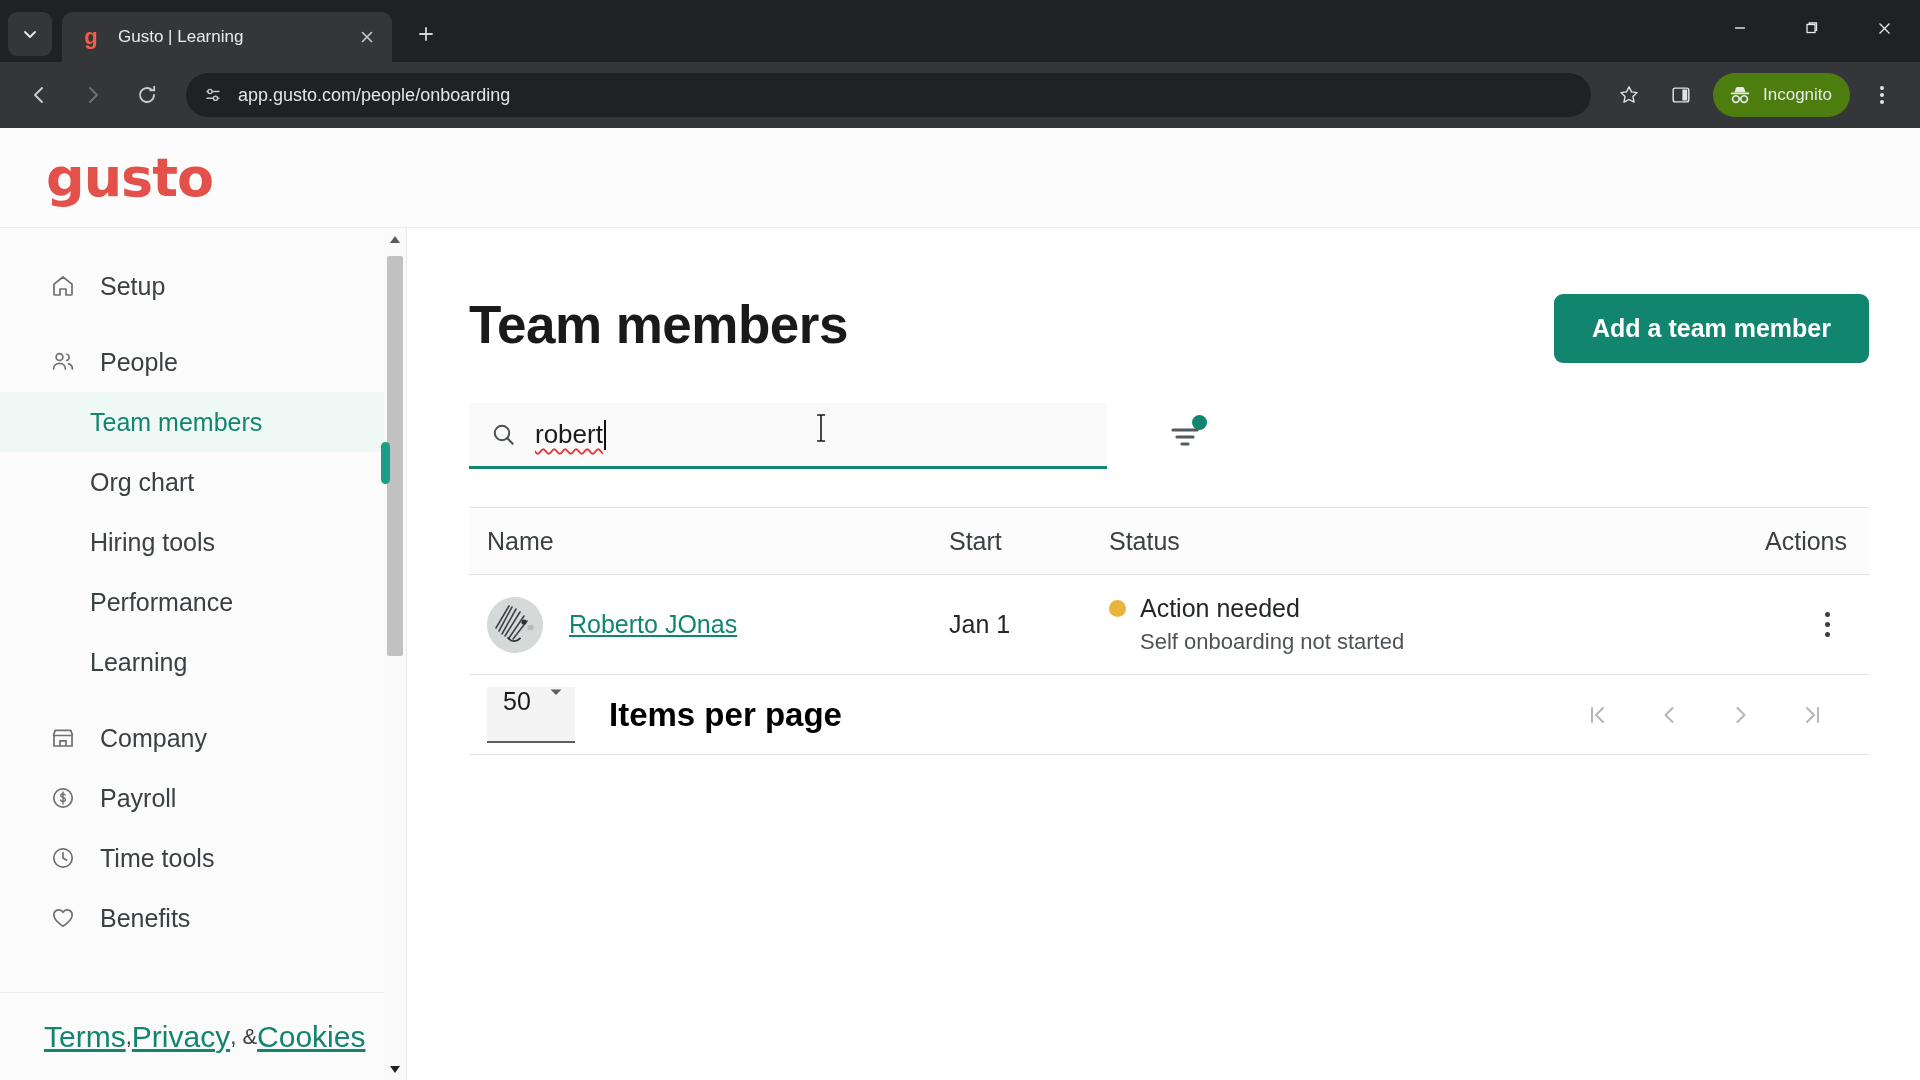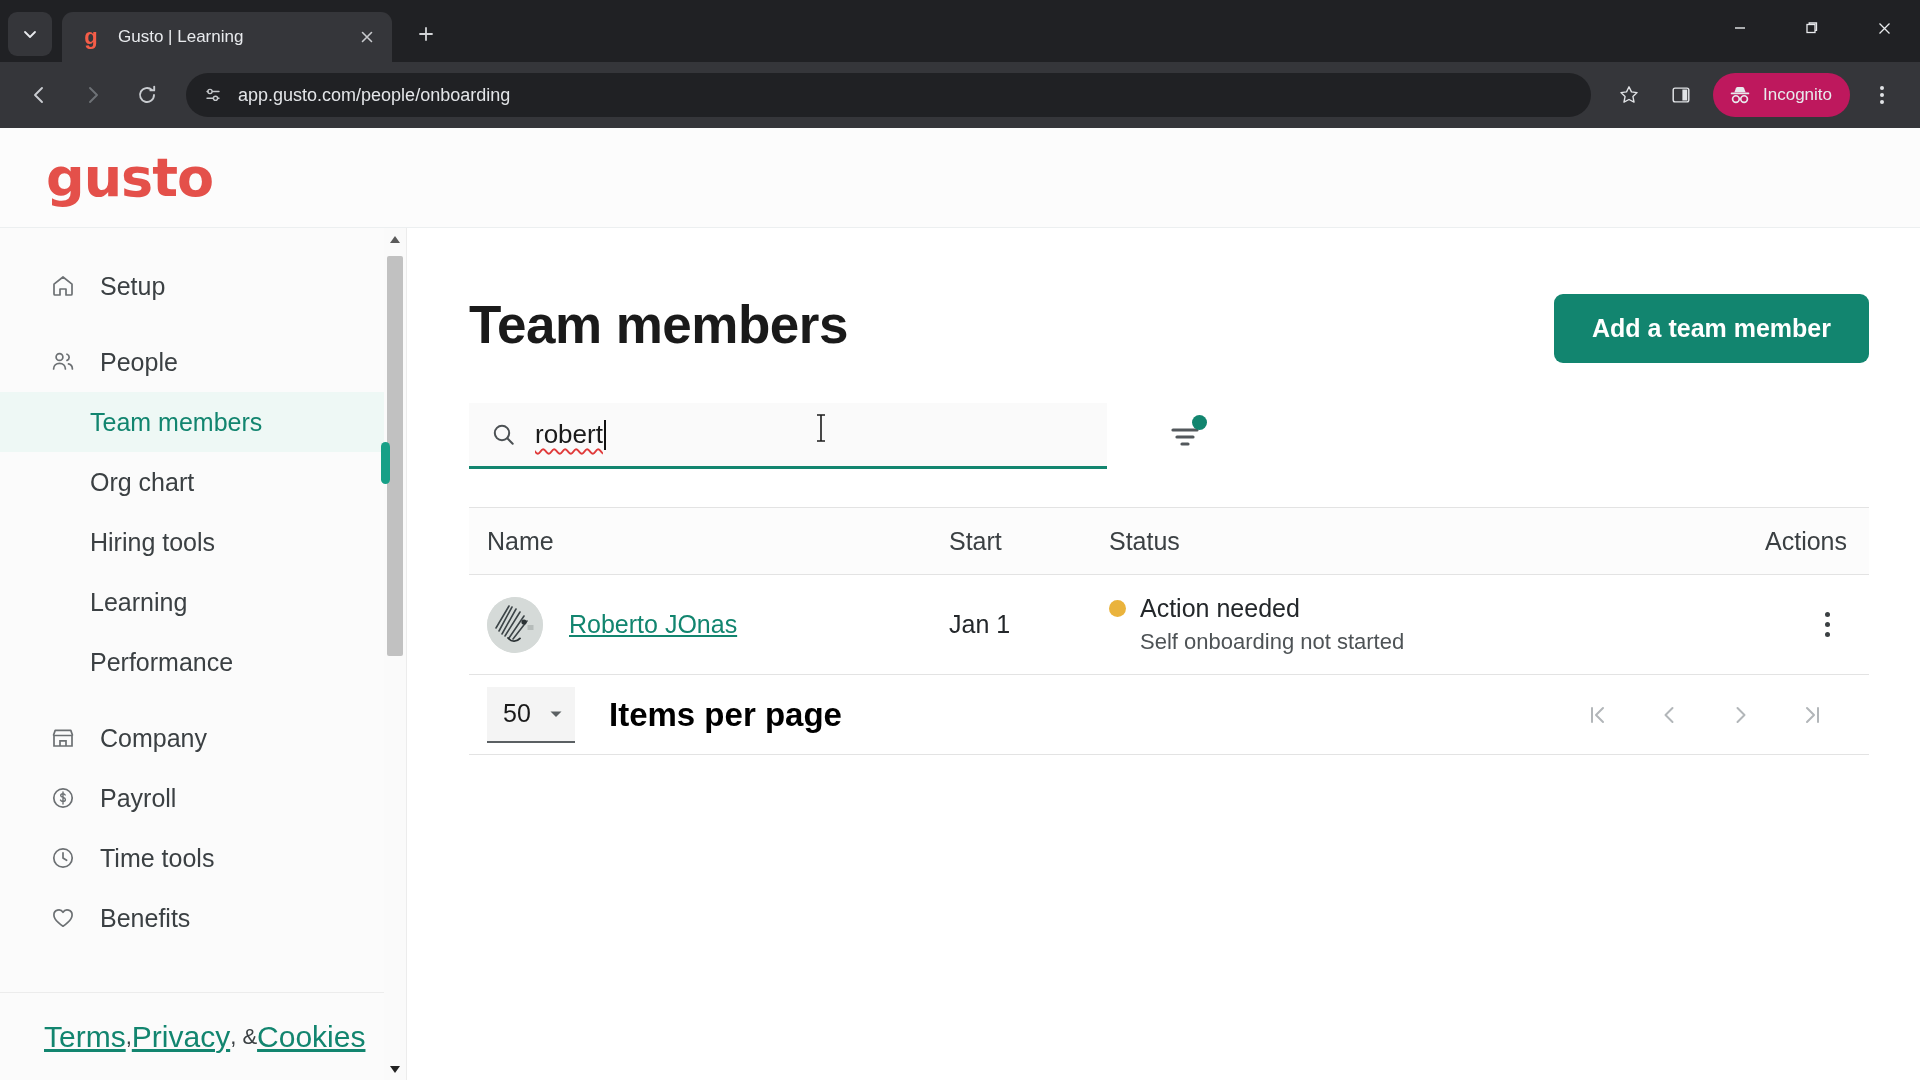--- a/index.html
+++ b/index.html
@@ -136,21 +136,21 @@
   .tb-icon {
     width: 44px; height: 44px;
     margin: 0 4px;
     display: flex; align-items: center; justify-content: center;
     border-radius: 50%;
     color: #e1e3e6;
     cursor: pointer;
   }
   .incognito-chip {
     height: 44px;
-    background: #be185d;
+    background: #4d7c0f;
     border-radius: 22px;
     display: flex;
     align-items: center;
     padding: 0 18px 0 14px;
     margin: 0 6px;
     cursor: pointer;
     justify-content: flex-end;
   }
   .incognito-chip .lbl {
     color: #e8eaed;
@@ -502,21 +502,20 @@
     height: 80px;
     border-bottom: 1px solid #e3e3e3;
     padding-left: 18px;
   }
   .per-page-select {
     width: 88px;
     height: 56px;
     background: #f4f4f4;
     border-bottom: 2px solid #5b6063;
     display: flex;
-    align-items: center;
     justify-content: space-between;
     padding: 0 12px 0 16px;
     cursor: pointer;
   }
   .per-page-select .val { font-size: 25px; color: #1a1a1a; }
   .per-page-label { font-size: 33px; color: #000000; margin-left: 34px; font-weight: bold; }
   .pager { margin-left: auto; display: flex; align-items: center; padding-right: 20px; }
   .pager-btn {
     width: 72px; height: 60px;
     display: flex; align-items: center; justify-content: center;
@@ -673,24 +672,24 @@
           <div class="nav-sub active">
             <span class="txt">Team members</span>
           </div>
           <div class="nav-sub">
             <span class="txt">Org chart</span>
           </div>
           <div class="nav-sub">
             <span class="txt">Hiring tools</span>
           </div>
           <div class="nav-sub">
+            <span class="txt">Performance</span>
+          </div>
+          <div class="nav-sub">
             <span class="txt">Learning</span>
-          </div>
-          <div class="nav-sub">
-            <span class="txt">Performance</span>
           </div>
 
           <div class="nav-gap"></div>
 
           <div class="nav-item">
             <span class="ico">
               <svg width="26" height="26" viewBox="0 0 26 26">
                 <path d="M4 10.5h18V21H4z" stroke="#6c7073" stroke-width="1.7" fill="none"></path>
                 <path d="M3.4 10.5L5.2 5.4h15.6l1.8 5.1" stroke="#6c7073" stroke-width="1.7" fill="none" stroke-linejoin="round"></path>
                 <path d="M10 21v-5.1h6V21" stroke="#6c7073" stroke-width="1.7" fill="none"></path>

